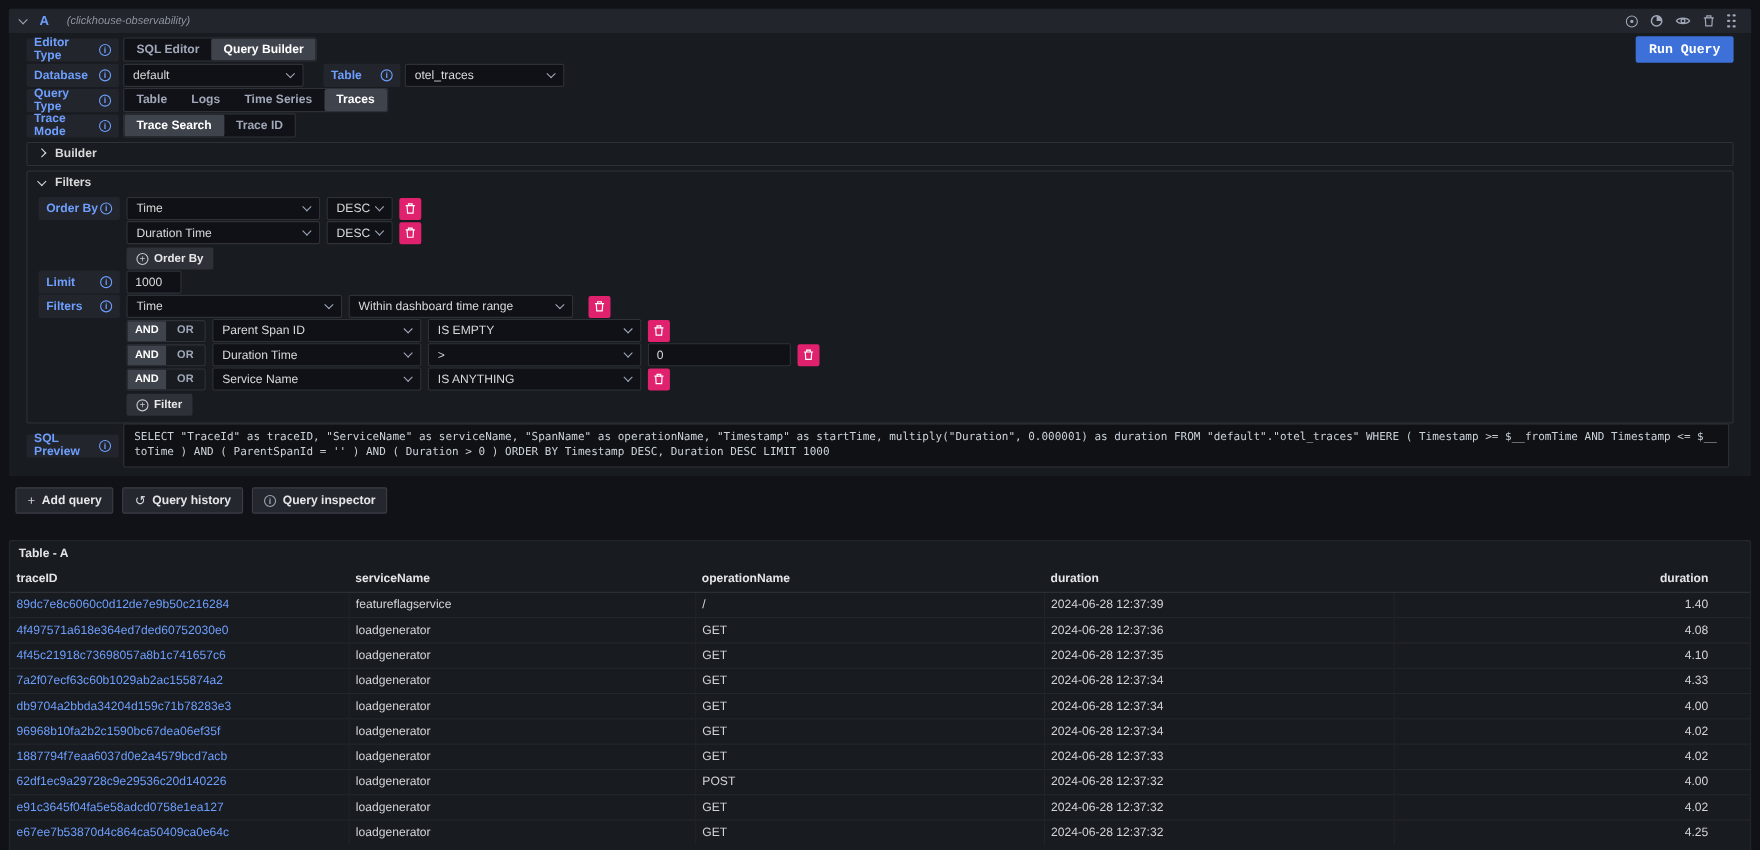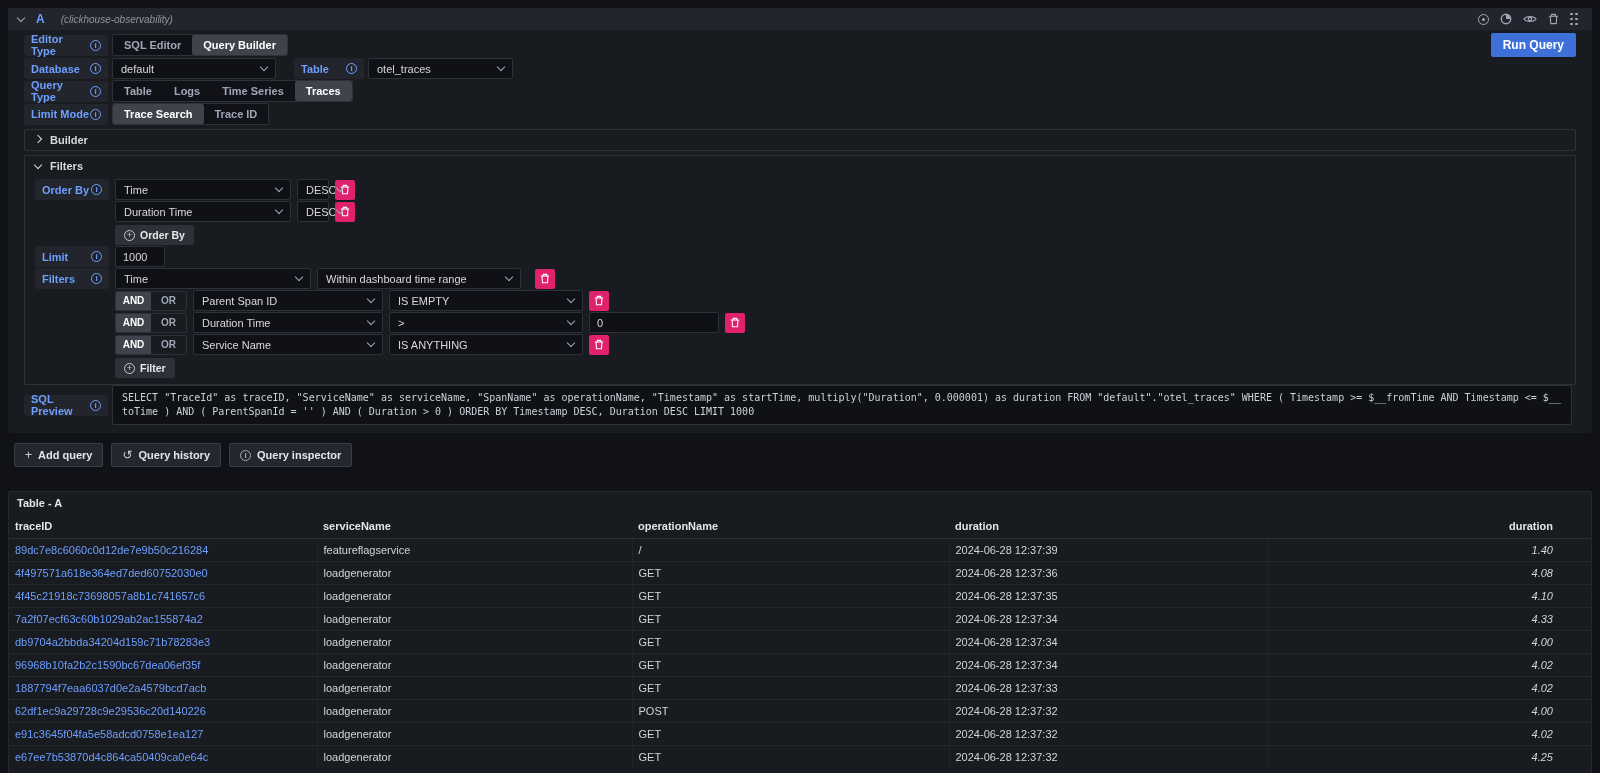--- a/index.html
+++ b/index.html
@@ -61,21 +61,21 @@
     color:#9fa7b8; font-weight:600; background:none; border:none; cursor:pointer;
     font-family:inherit;
   }
   .radio.selected { background:#3f434b; color:#fff; border-radius:2px; }
 
   .dd {
     height:21px; background:#0f1116; border:1px solid #2e3238; border-radius:2px;
     display:flex; align-items:center; justify-content:space-between; padding:0 8px;
     font-size:11px; color:#d8d9da; flex:none; cursor:pointer;
   }
-  .w140{width:164px} .w145{width:145px} .w176{width:176px} .w48{width:32px}
+  .w140{width:164px} .w145{width:145px} .w176{width:176px} .w48{width:60px}
   .w196{width:196px} .w198{width:204px} .w190{width:190px} .w194{width:194px}
 
   .text-input {
     height:21px; background:#0f1116; border:1px solid #2e3238; border-radius:2px;
     color:#d8d9da; font-size:11px; padding:0 7px; font-family:inherit; flex:none;
   }
   .w50{width:50px} .w130{width:130px}
 
   .trash-btn {
     width:20px; height:20px; background:#e0226e; border:none; border-radius:2px;
@@ -114,21 +114,21 @@
   .sql-row { margin-top:0; align-items:center; }
   .sql {
     flex:1; background:#101114; border:1px solid #2e3238; border-radius:2px; margin:0 4px 0 0;
     padding:5px 9px; font-family:"DejaVu Sans Mono", monospace; font-size:10px;
     line-height:14px; color:#c9d1d9; white-space:pre-wrap; word-break:break-all;
   }
 
   .run-btn {
     margin-left:auto; height:24px; background:#3d71d9; color:#fff; border:none;
     border-radius:2px; font-size:12px; font-weight:600; padding:0 12px; cursor:pointer;
-    font-family:Liberation Sans, sans-serif;
+    font-family:Liberation Mono, monospace;
   }
 
   
   .footer-btns { display:flex; gap:8px; margin:10px 0 0 6px; }
   .fbtn {
     height:24px; background:#24272d; border:1px solid #3a3e45; border-radius:2px;
     color:#e3e5e8; font-size:11px; font-weight:600; display:flex; align-items:center;
     gap:6px; padding:0 10px; cursor:pointer; font-family:inherit;
   }
   .fbtn .glyph { font-size:12px; font-weight:400; color:#cfd3d9; }
@@ -143,21 +143,21 @@
   th {
     font-size:11px; font-weight:700; color:#e3e5e8; text-align:left; height:24px;
     padding:0 6px; border-bottom:1px solid rgba(204,204,220,0.12);
   }
   td {
     font-size:11px; height:23px; padding:0 6px; color:#d3d4d8;
     border-top:1px solid rgba(204,204,220,0.07);
     border-right:1px solid rgba(204,204,220,0.05);
     white-space:nowrap; overflow:hidden;
   }
-  td:last-child { border-right:none;font-style:italic; }
+  td:last-child { border-right:none; }
   th.num, td.num { text-align:right; padding-right:38px; }
   .trace-link { color:#6e9fff; text-decoration:none; cursor:pointer; }
 </style>
 </head>
 <body>
 
 <div class="page">
 
   <section class="qe">
     <header class="qe-header">
@@ -239,21 +239,21 @@
         <div class="radio-group">
           <button class="radio">Table</button>
           <button class="radio">Logs</button>
           <button class="radio">Time Series</button>
           <button class="radio selected">Traces</button>
         </div>
       </div>
 
       <div class="row">
         <div class="chip w84">
-          <span>Limit Mode</span>
+          <span>Trace Mode</span>
           <span class="info">i</span>
         </div>
         <div class="radio-group">
           <button class="radio selected">Trace Search</button>
           <button class="radio">Trace ID</button>
         </div>
       </div>
 
       <div class="section">
         <div class="section-head">

